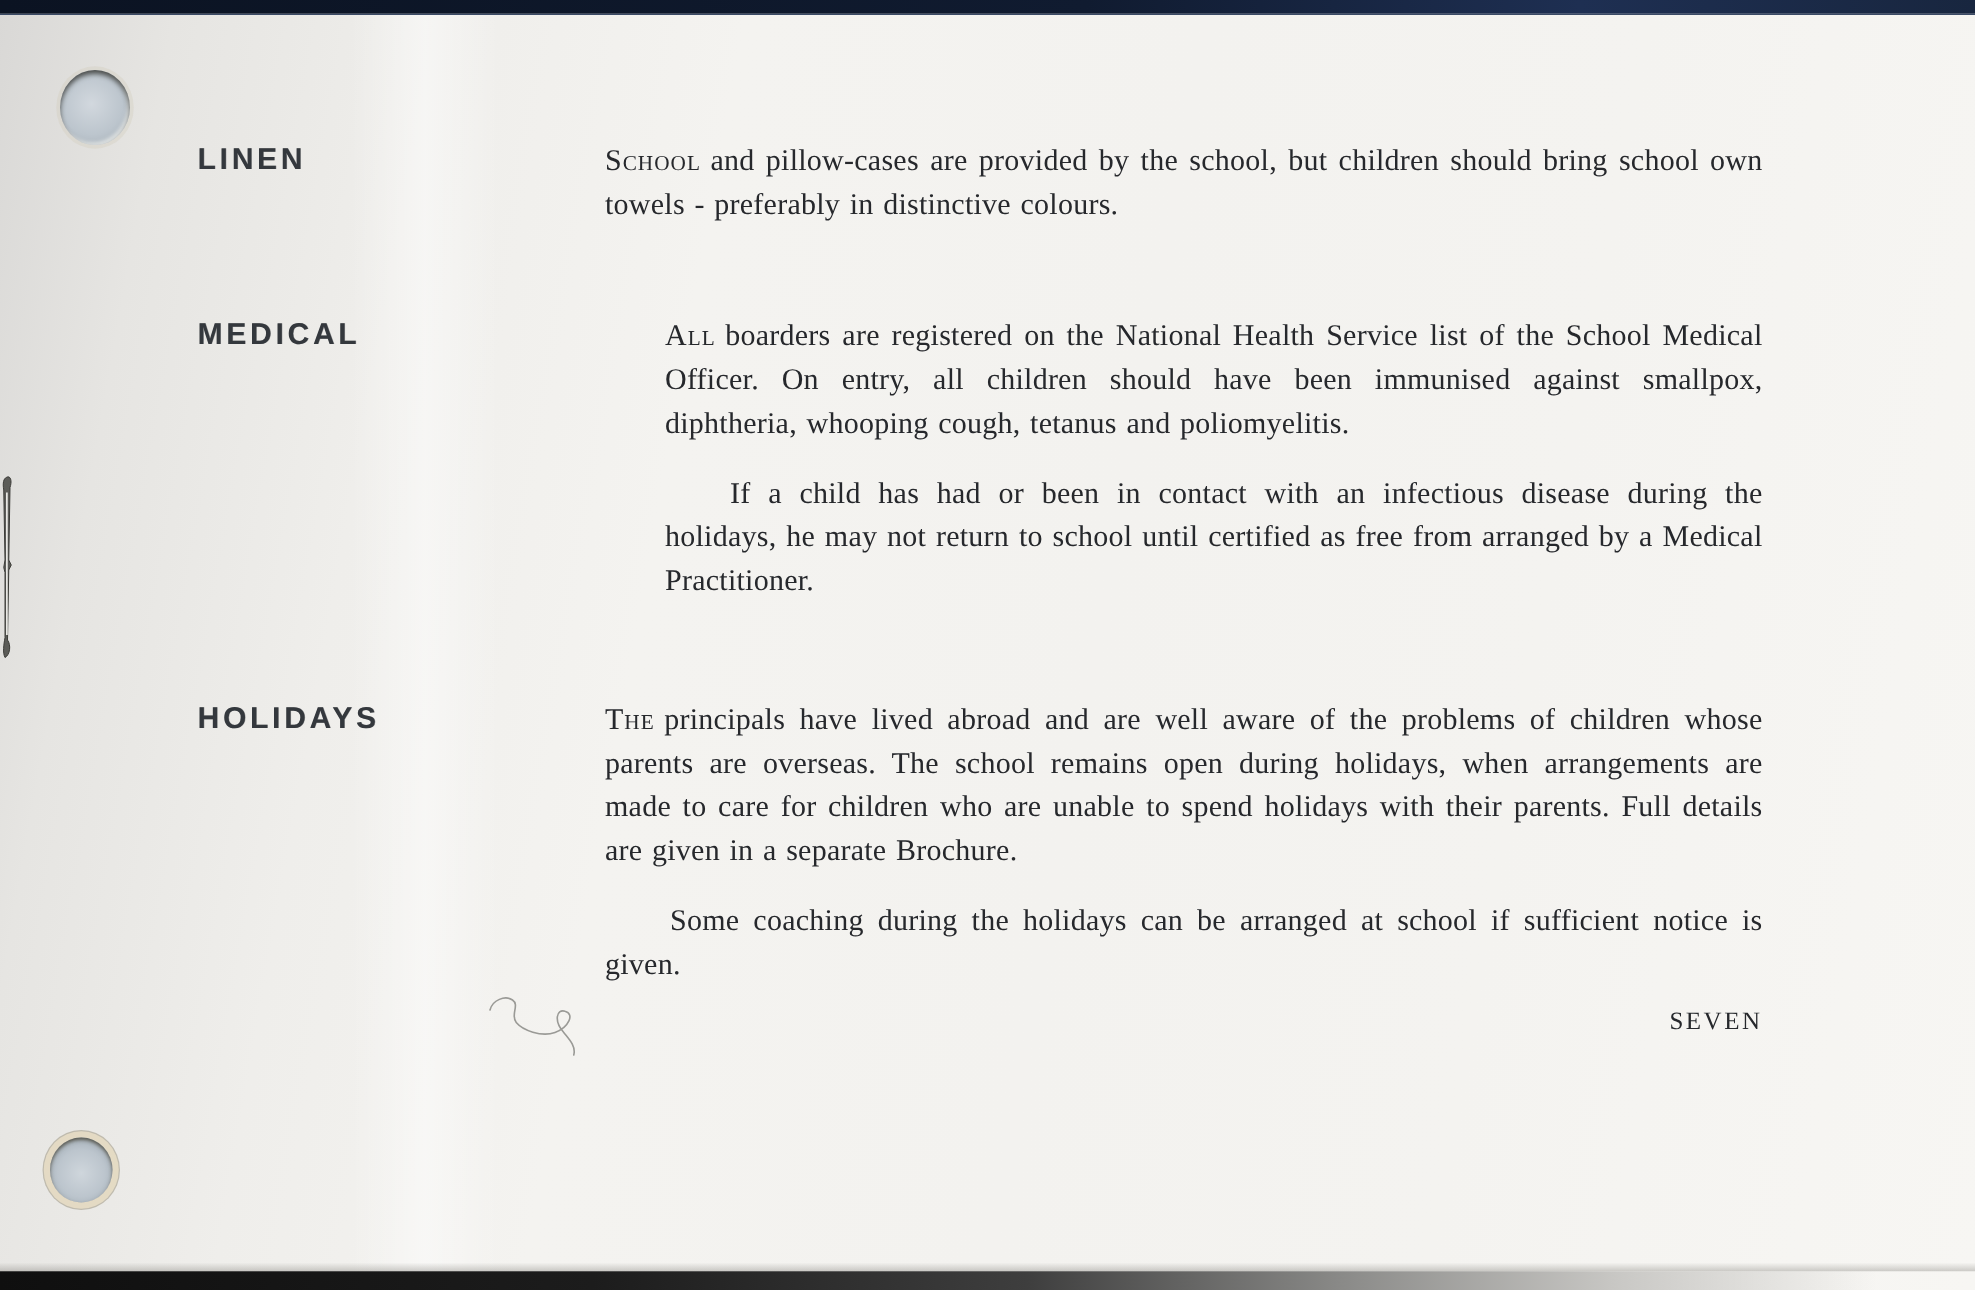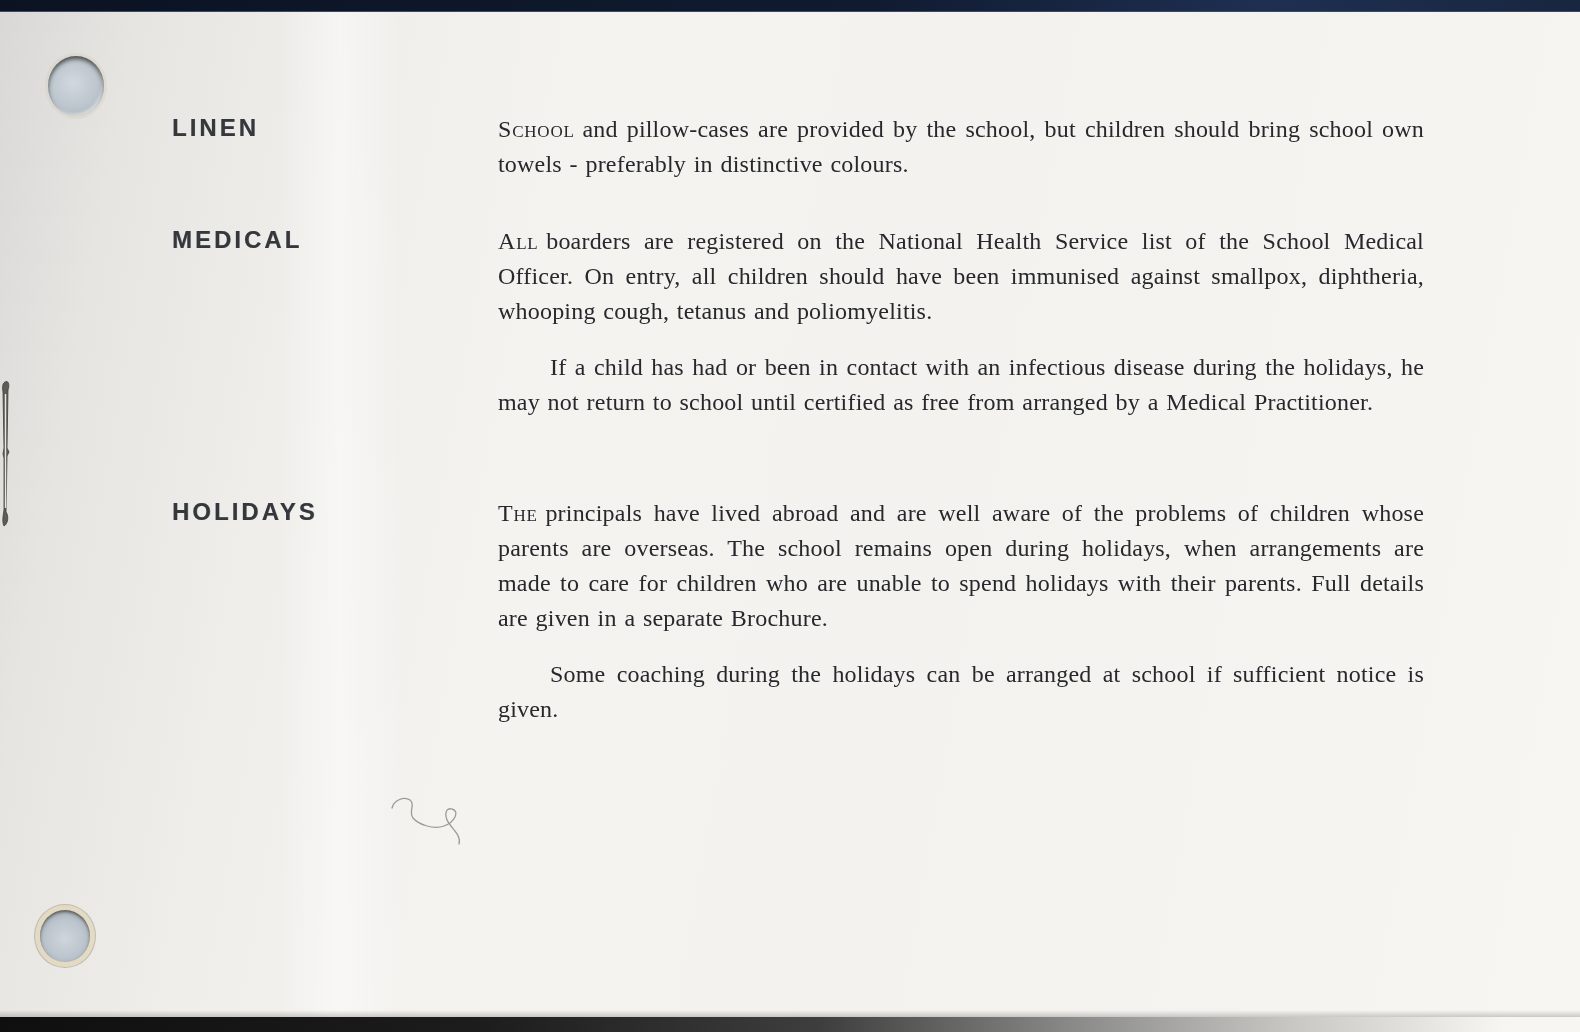--- a/index.html
+++ b/index.html
@@ -64,31 +64,31 @@
 
   
   .staple { position: absolute; left: 0; top: 378px; }
 
   
   .hair { position: absolute; left: 384px; top: 788px; }
 
   
   .content {
     position: absolute;
-    left: 172px; top: 0;
+    left: 158px; top: 0;
     width: 1252px;
     color: var(--ink);
   }
   .section {
     display: grid;
     grid-template-columns: 326px 1fr;
     align-items: start;
   }
   .section-linen    { margin-top: 112px; }
-  .section-medical  { margin-top: 42px; }
+  .section-medical  { margin-top: 70px; gap: 48px; }
   .section-holidays { margin-top: 76px; }
 
   .heading {
     font-family: "Liberation Sans", sans-serif;
     font-weight: bold;
     font-size: 24px;
     letter-spacing: 3px;
     color: var(--heading_ink);
     padding-top: 2px;
     text-shadow: 0.4px 0.4px 0 rgba(60,62,66,.45);
@@ -159,14 +159,15 @@
     </div>
 
     <div class="section section-holidays">
       <div class="heading">HOLIDAYS</div>
       <div>
         <p class="para"><span class="lead">The</span><span>principals have lived abroad and are well aware of the problems of children whose parents are overseas. The school remains open during holidays, when arrangements are made to care for children who are unable to spend holidays with their parents. Full details are given in a separate Brochure.</span></p>
         <p class="para indent"><span class="lead"></span><span>Some coaching during the holidays can be arranged at school if sufficient notice is given.</span></p>
       </div>
     </div>
 
+    <div class="page-number">SEVEN</div>
   </div>
 </div>
 
 </body></html>

